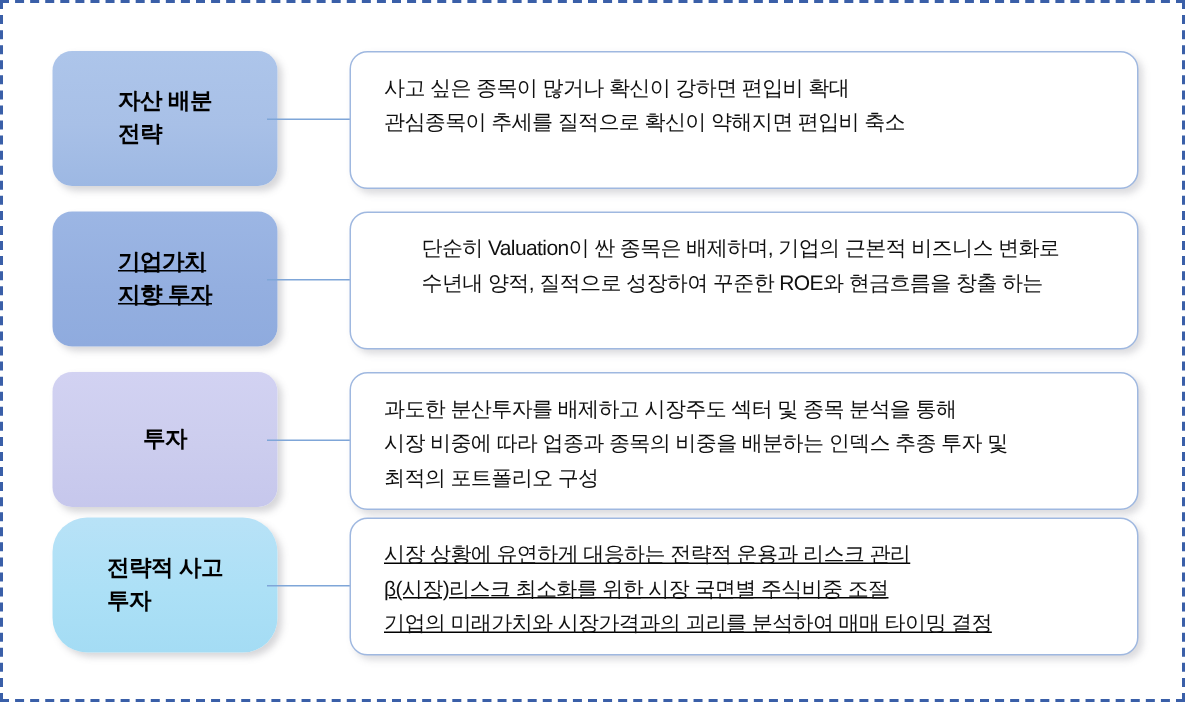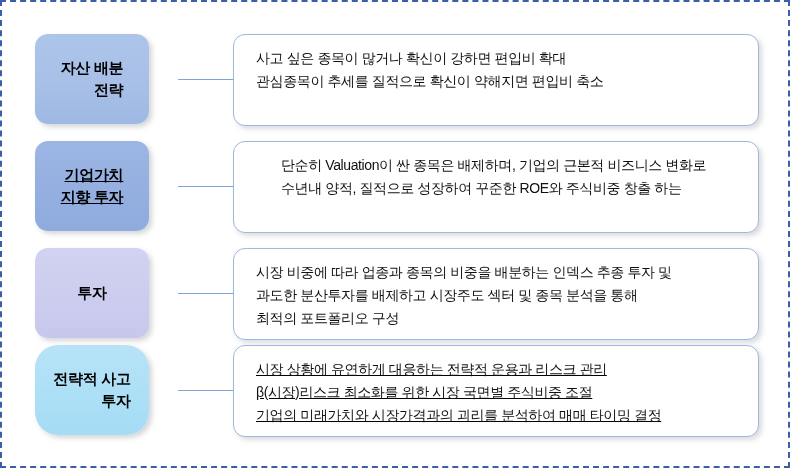--- a/index.html
+++ b/index.html
@@ -26,27 +26,27 @@
   .row {
     position: absolute;
     left: 0;
     width: 790px;
   }
 
   
   .label-box {
     position: absolute;
     left: 33px;
-    width: 114px;
+    width: 150px;
     box-sizing: border-box;
     border-radius: 13px;
     display: flex;
     align-items: center;
     justify-content: center;
-    text-align: right;
+    text-align: left;
     color: #000000;
     font-weight: bold;
     font-size: 15px;
     line-height: 1.45;
     letter-spacing: -0.3px;
     box-shadow: 3px 3px 5px rgba(120,120,130,0.30);
   }
   .label-box span { display: block; }
 
   .lb1 { background: linear-gradient(180deg,#adc5ea 0%, #a8c0e7 55%, #9db8e3 100%); }
@@ -105,34 +105,34 @@
   <div class="row">
     <div class="label-box lb2" style="top:139px; height:90px;text-decoration:underline;">
       <div>
         <span>기업가치</span>
         <span>지향 투자</span>
       </div>
     </div>
     <div class="connector" style="top:184px;"></div>
     <div class="text-panel" style="top:139px; height:92px;padding-left:47px;">
       <div class="line">단순히 Valuation이 싼 종목은 배제하며, 기업의 근본적 비즈니스 변화로</div>
-      <div class="line">수년내 양적, 질적으로 성장하여 꾸준한 ROE와 주식비중 창출 하는</div>
+      <div class="line">수년내 양적, 질적으로 성장하여 꾸준한 ROE와 현금흐름을 창출 하는</div>
     </div>
   </div>
 
   <div class="row">
     <div class="label-box lb3" style="top:246px; height:90px;">
       <div>
         <span>투자</span>
       </div>
     </div>
     <div class="connector" style="top:291px;"></div>
     <div class="text-panel" style="top:246px; height:92px;">
+      <div class="line">과도한 분산투자를 배제하고 시장주도 섹터 및 종목 분석을 통해</div>
       <div class="line">시장 비중에 따라 업종과 종목의 비중을 배분하는 인덱스 추종 투자 및</div>
-      <div class="line">과도한 분산투자를 배제하고 시장주도 섹터 및 종목 분석을 통해</div>
       <div class="line">최적의 포트폴리오 구성</div>
     </div>
   </div>
 
   <div class="row">
     <div class="label-box lb4" style="top:343px; height:90px;">
       <div>
         <span>전략적 사고</span>
         <span>투자</span>
       </div>

